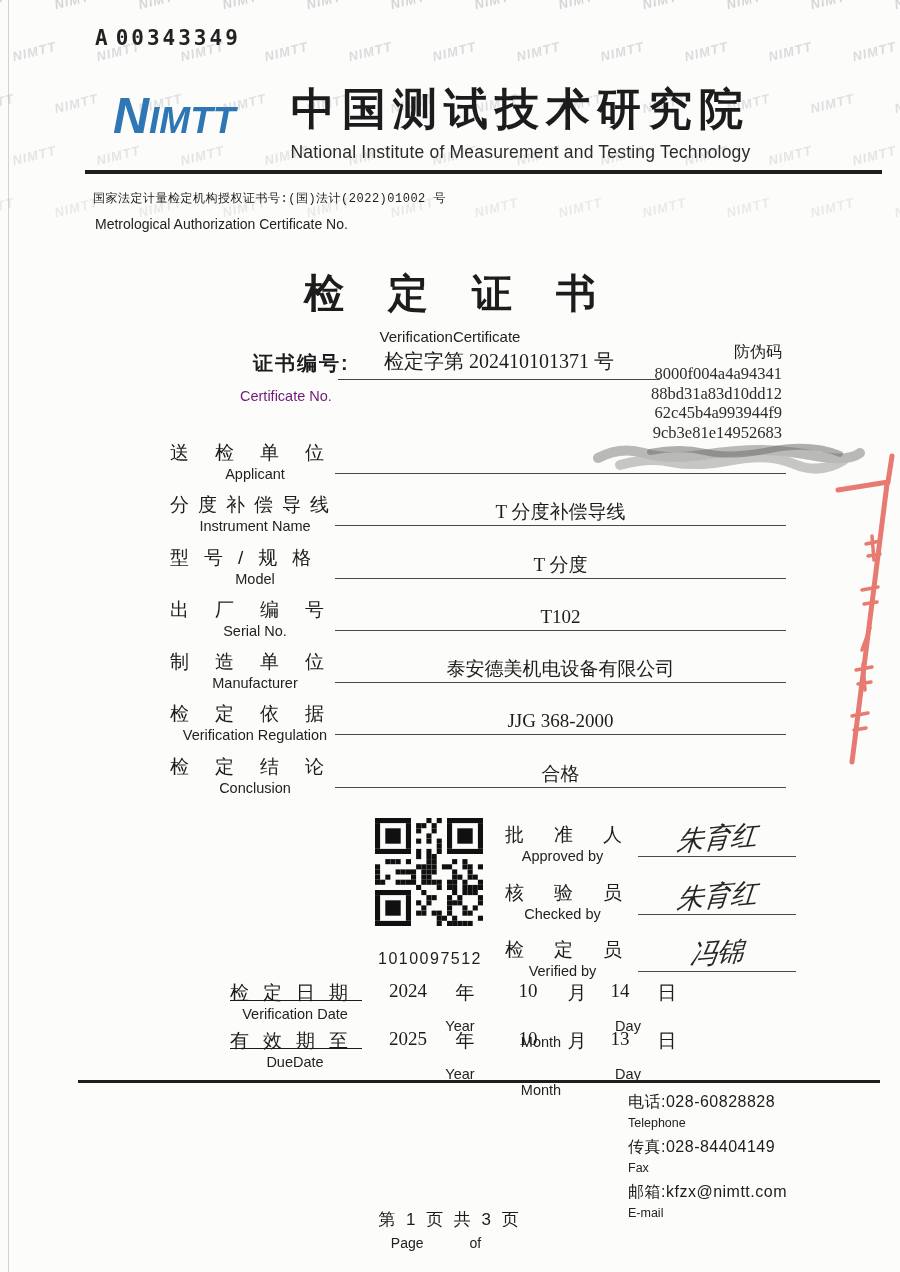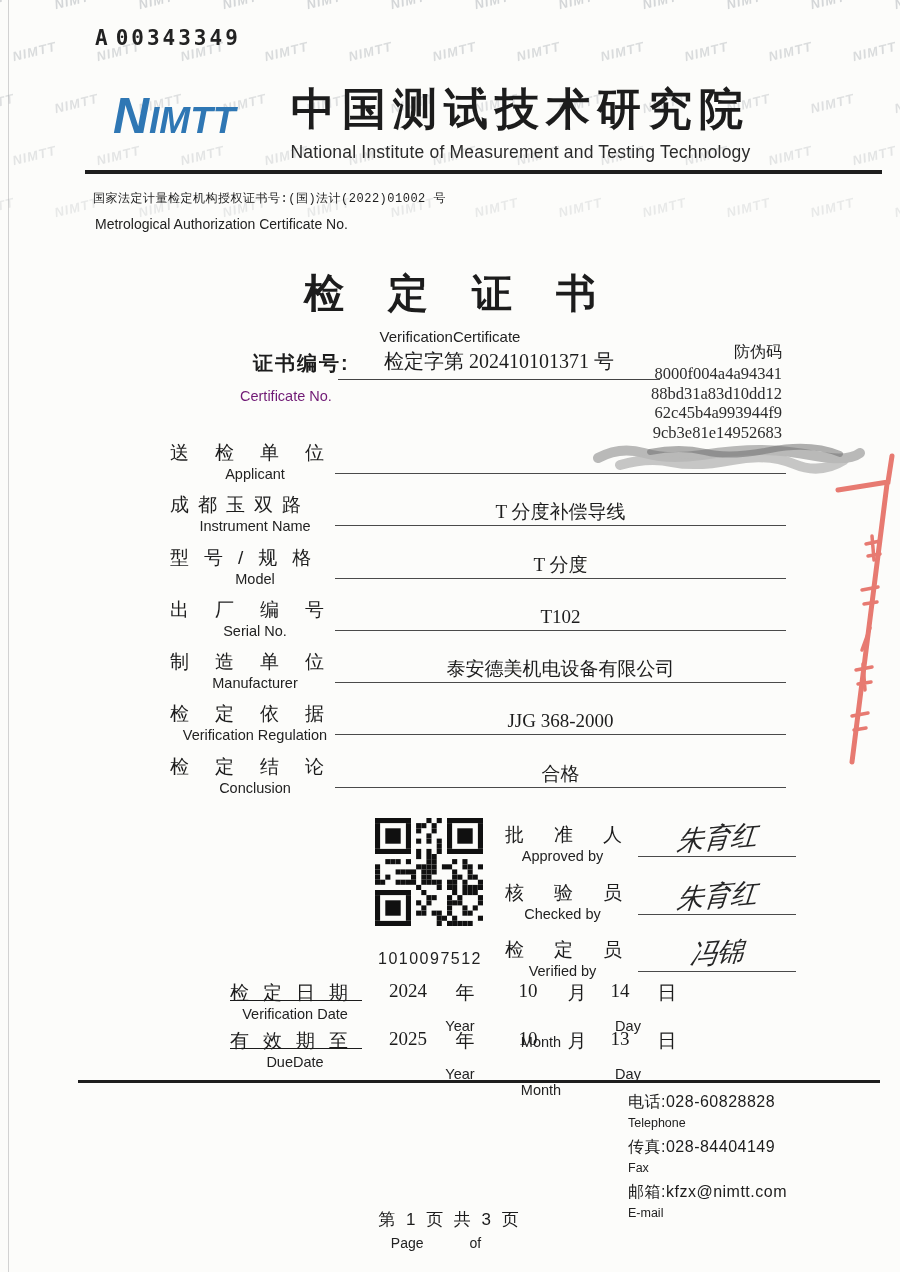--- a/index.html
+++ b/index.html
@@ -191,21 +191,21 @@
           <path d="M8,20 q22,-12 46,-5 t58,2 t58,-5 t56,6 t44,-3"></path>
           <path d="M30,27 q28,-8 52,-3 t60,-2 t62,4 t50,-4" opacity="0.8"></path>
         </g>
         <g stroke="#6f6f6f" stroke-width="6" fill="none" opacity="0.55" stroke-linecap="round">
           <path d="M60,14 q30,-6 55,0 t65,-2 t70,4"></path>
         </g>
       </svg>
     </div>
   </div>
   <div class="field-row f-row-1 f-row-2" style="top:492px">
-    <div class="f-zh">成都玉双路</div>
+    <div class="f-zh">分度补偿导线</div>
     <div class="f-en">Instrument Name</div>
     <div class="f-val"><span>T 分度补偿导线</span></div>
   </div>
   <div class="field-row f-row-3" style="top:545px">
     <div class="f-zh">型号/规格</div>
     <div class="f-en">Model</div>
     <div class="f-val"><span>T 分度</span></div>
   </div>
   <div class="field-row f-row-4" style="top:597px">
     <div class="f-zh">出厂编号</div>

